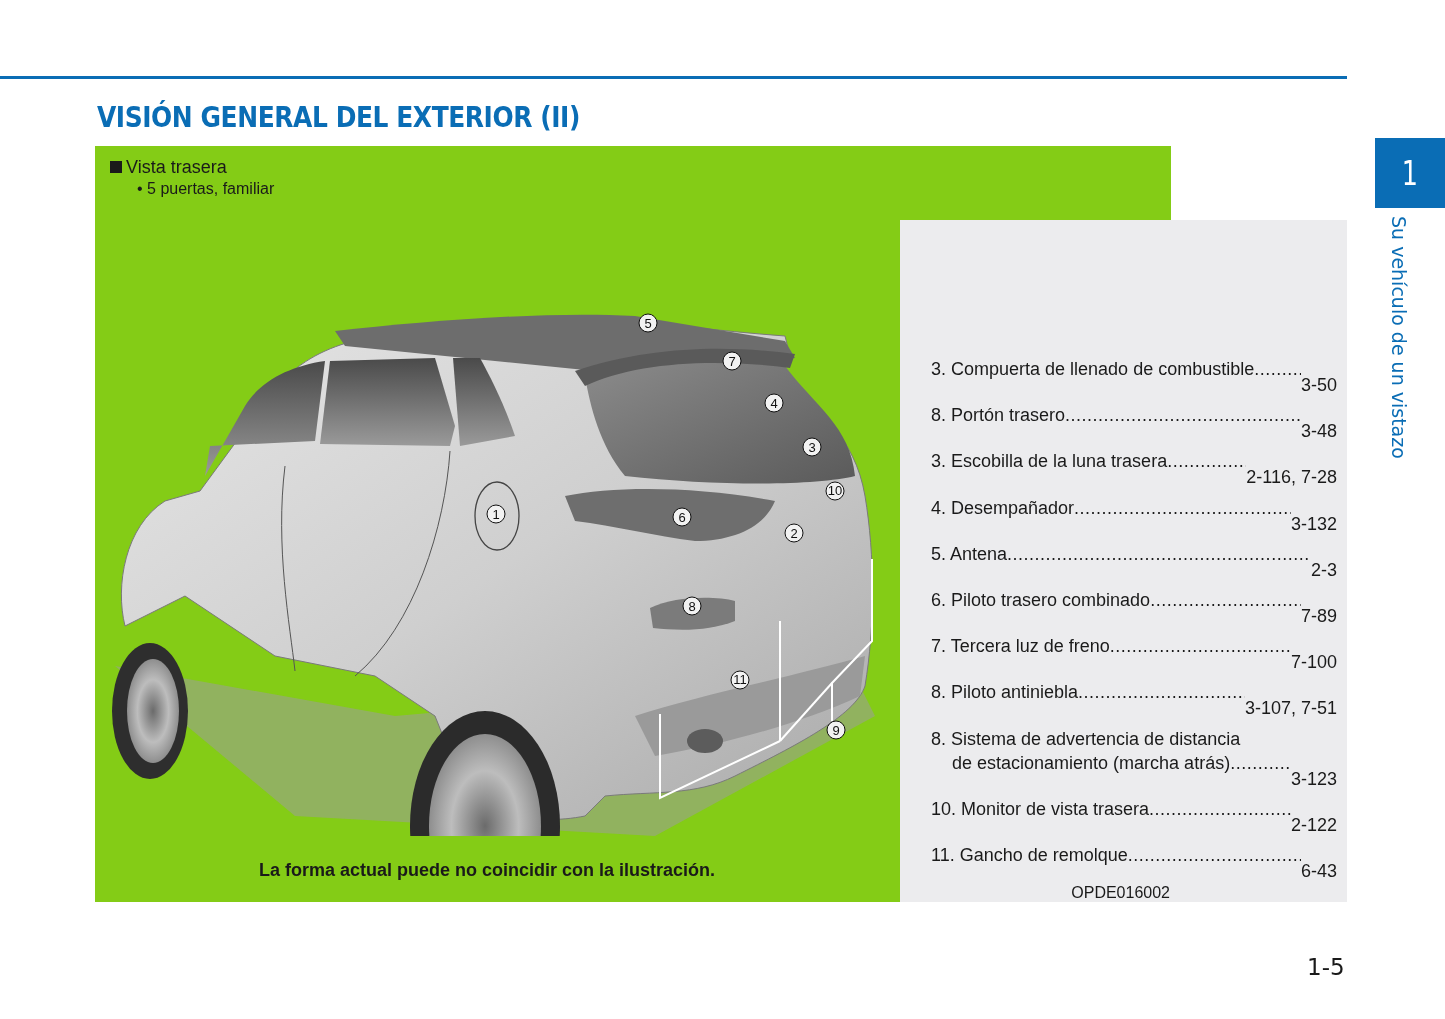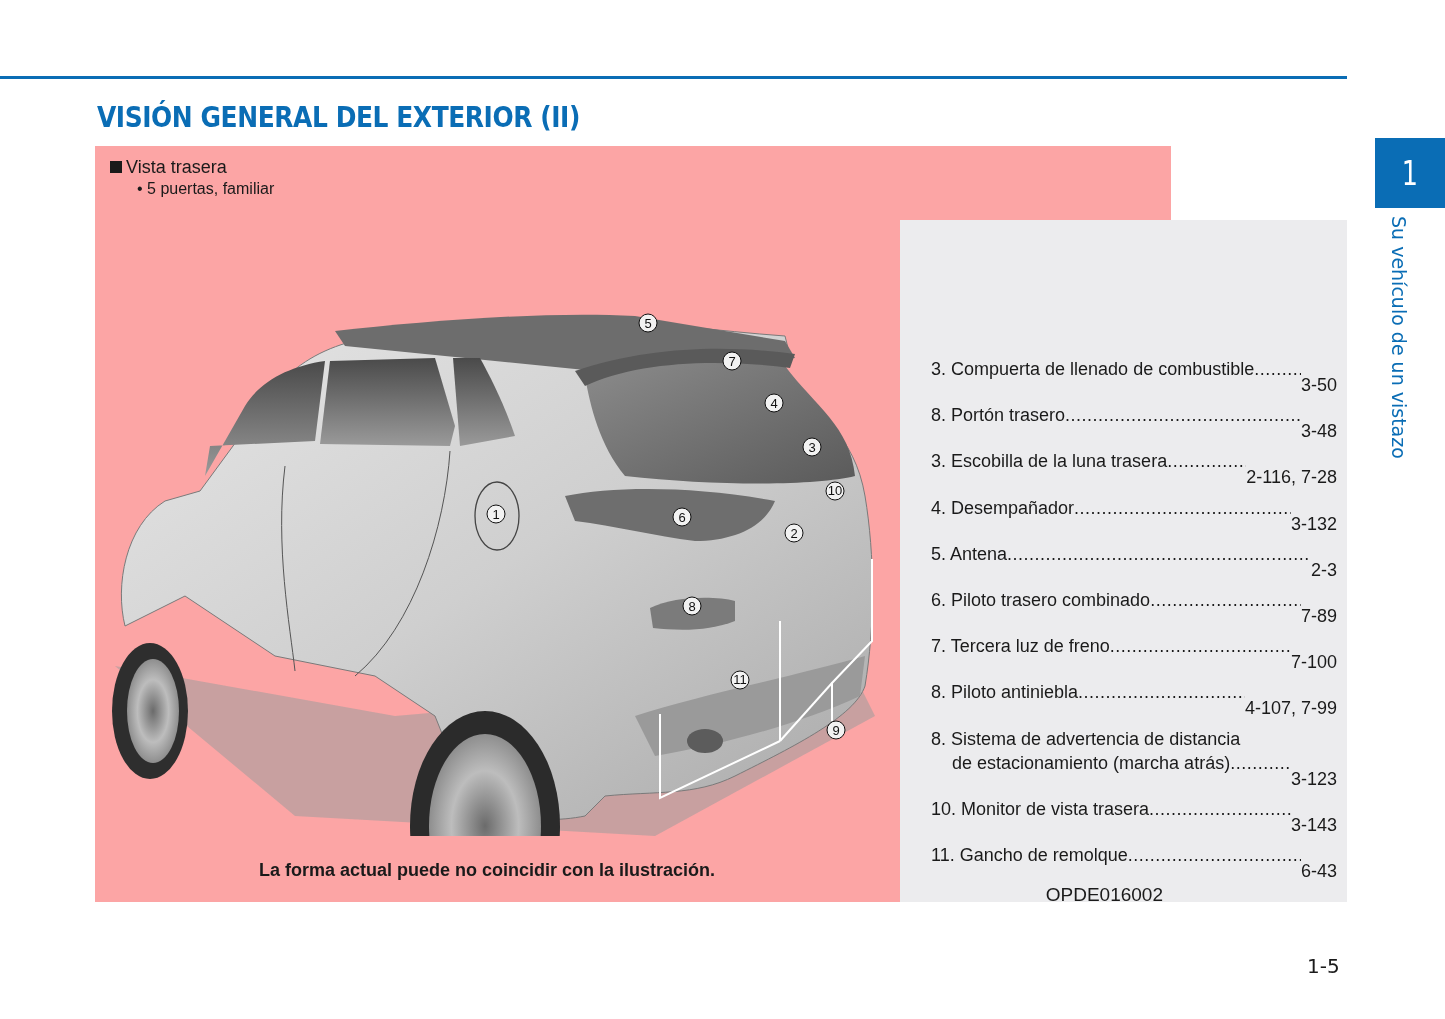--- a/index.html
+++ b/index.html
@@ -2,42 +2,42 @@
 <html><head>
 <meta charset="utf-8">
 <style>
   html, body { margin: 0; padding: 0; background: #ffffff; }
   body { width: 1445px; height: 1019px; position: relative; overflow: hidden;
          font-family: "Liberation Sans", sans-serif; color: #1a1a1a; }
   .top-rule { position: absolute; left: 0; top: 76px; width: 1347px; height: 3px; background: #0a6db5; }
   .page-title { position: absolute; left: 97px; top: 100px; font-family: "DejaVu Sans", sans-serif;
                 font-weight: bold; font-size: 29px; letter-spacing: -0.5px; color: #0a6db5; transform: scaleX(0.86);
                 transform-origin: left center; white-space: nowrap; }
-  .panel { position: absolute; left: 95px; top: 146px; width: 1076px; height: 756px; background: #fca5a5; }
+  .panel { position: absolute; left: 95px; top: 146px; width: 1076px; height: 756px; background: #84cc16; }
   .panel-inner-light { position: absolute; left: 805px; top: 74px; width: 447px; height: 682px; background: #ececee; }
   .section-head { position: absolute; left: 15px; top: 11px; font-size: 18px; color: #1a1a1a; }
   .section-head .sq { display: inline-block; width: 12px; height: 12px; background: #1a1a1a; margin-right: 4px; vertical-align: 0px; }
   .section-sub { position: absolute; left: 42px; top: 34px; font-size: 16px; color: #1a1a1a; }
   .illustration { position: absolute; left: 0px; top: 150px; width: 810px; height: 540px; }
   .legend { position: absolute; left: 836px; top: 208px; width: 406px; font-size: 18px; line-height: 30.2px; color: #1a1a1a; }
   .legend-row { display: flex; white-space: nowrap; }
   .legend-row .lbl { flex: 0 0 auto; }
   .legend-row .dots { flex: 1 1 auto; overflow: hidden; white-space: nowrap; letter-spacing: 0.5px; }
   .legend-row .dots::before { content: "................................................................................................................"; }
   .legend-row .pg { flex: 0 0 auto; margin-top: 16px; }
   .legend-row.cont { padding-left: 21px; margin-top: -6px; }
   .disclaimer { position: absolute; left: 164px; top: 714px; font-size: 18px; font-weight: bold; color: #1a1a1a; }
-  .code { position: absolute; right: 8px; top: 738px; font-size: 19px; color: #1a1a1a; }
+  .code { position: absolute; right: 1px; top: 738px; font-size: 16px; color: #1a1a1a; }
   .chapter-tab { position: absolute; left: 1375px; top: 138px; width: 70px; height: 70px; background: #0a6db5;
                  color: #ffffff; font-family: "DejaVu Sans", sans-serif; font-size: 34px; display: flex; align-items: center; justify-content: center; }
   .chapter-tab span { transform: scaleX(0.75); display: inline-block; }
   .chapter-side { position: absolute; left: 1388px; top: 216px; width: 26px; height: 260px; }
   .chapter-side span { position: absolute; left: 0; top: 0; writing-mode: vertical-rl; font-family: "DejaVu Sans", sans-serif;
                        font-size: 19px; color: #0a6db5; white-space: nowrap; }
-  .page-number { position: absolute; left: 1307px; top: 954px; font-family: "DejaVu Sans", sans-serif; font-size: 20px; color: #1a1a1a; }
+  .page-number { position: absolute; left: 1307px; top: 954px; font-family: "DejaVu Sans", sans-serif; font-size: 23px; color: #1a1a1a; }
   .callout-text { font-family: "Liberation Sans", sans-serif; font-size: 13px; fill: #111; }
 </style>
 </head>
 <body>
 
 <div class="top-rule"></div>
 <div class="page-title">VISIÓN GENERAL DEL EXTERIOR (II)</div>
 
 <div class="panel">
   <div class="panel-inner-light"></div>
@@ -183,34 +183,34 @@
         <span class="pg">7-89</span>
       </div>
     <div class="legend-row">
         <span class="lbl">7. Tercera luz de freno</span>
         <span class="dots"></span>
         <span class="pg">7-100</span>
       </div>
     <div class="legend-row">
         <span class="lbl">8. Piloto antiniebla</span>
         <span class="dots"></span>
-        <span class="pg">4-107, 7-99</span>
+        <span class="pg">3-107, 7-51</span>
       </div>
     <div class="legend-row">
         <span class="lbl">8. Sistema de advertencia de distancia</span>
       </div>
     <div class="legend-row cont">
         <span class="lbl">de estacionamiento (marcha atrás)</span>
         <span class="dots"></span>
         <span class="pg">3-123</span>
       </div>
     <div class="legend-row">
         <span class="lbl">10. Monitor de vista trasera</span>
         <span class="dots"></span>
-        <span class="pg">3-143</span>
+        <span class="pg">2-122</span>
       </div>
     <div class="legend-row">
         <span class="lbl">11. Gancho de remolque</span>
         <span class="dots"></span>
         <span class="pg">6-43</span>
       </div>
   </div>
 
   <div class="disclaimer">La forma actual puede no coincidir con la ilustración.</div>
   <div class="code">OPDE016002</div>

